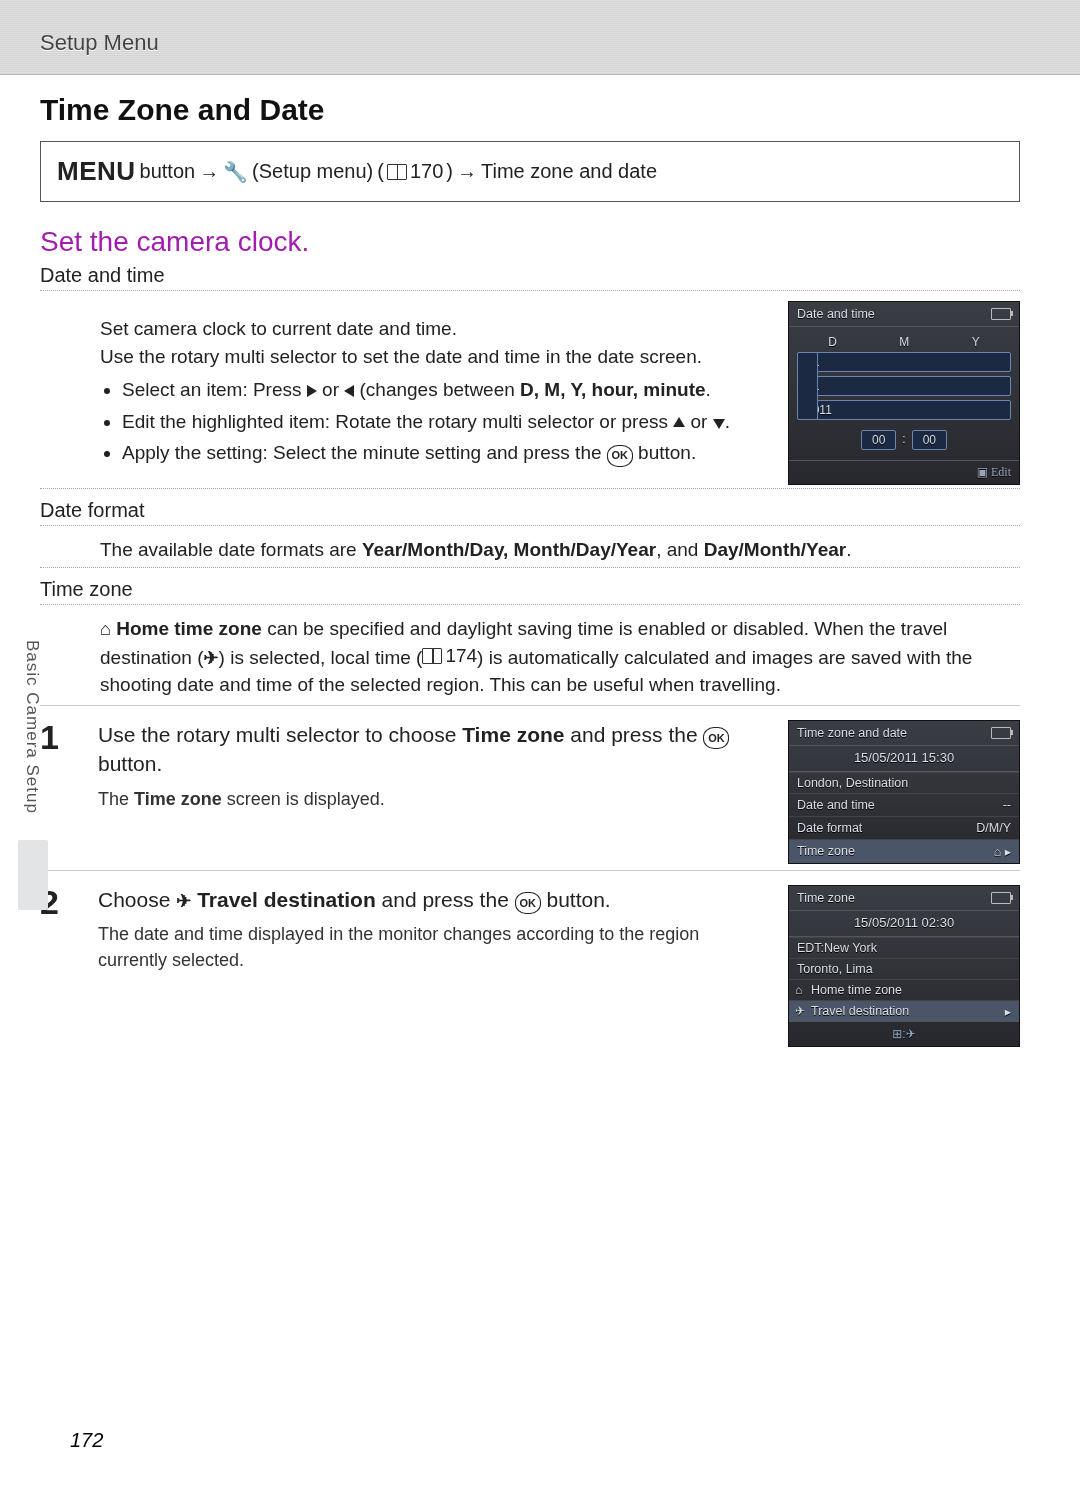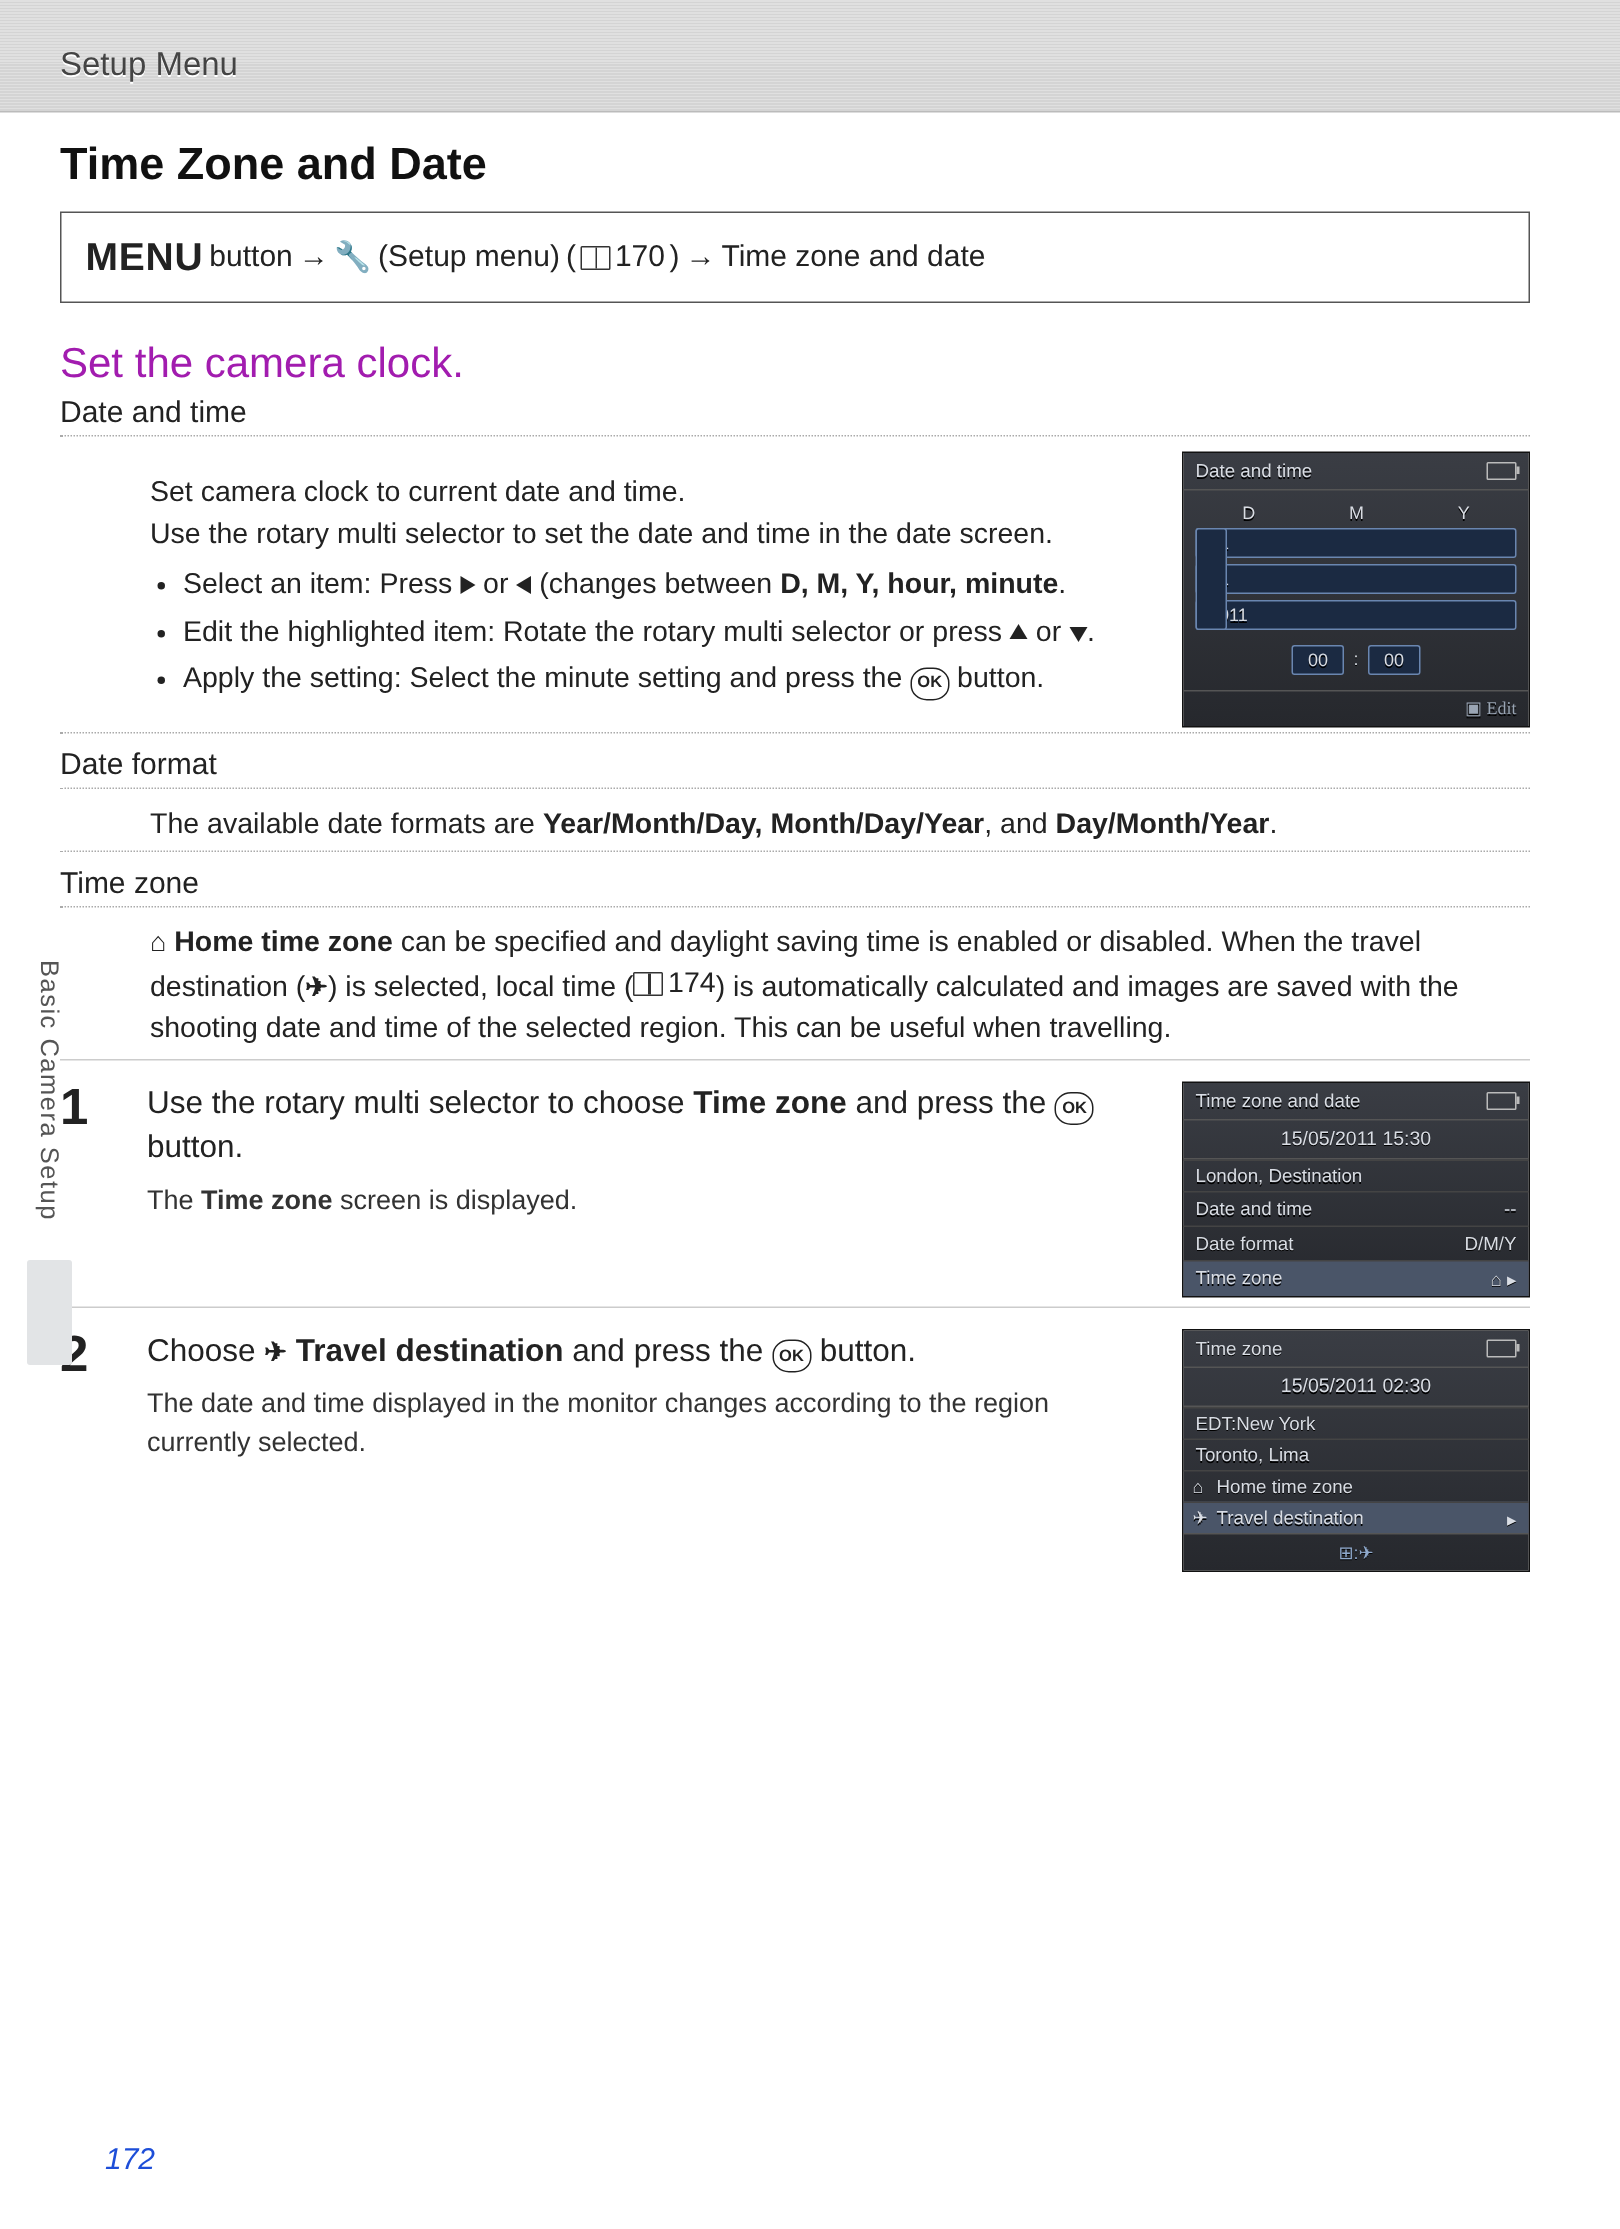--- a/index.html
+++ b/index.html
@@ -153,21 +153,21 @@
     width:30px;height:70px;
     background:#e2e4e6;
     border-radius:2px;
   }
   .page-num {
     position:absolute;
     left:70px;
     bottom:34px;
     font-style:italic;
     font-size:20px;
-    color:#1d4ed8;
+    color:#000000;
   }
 </style>
 </head>
 <body>
 
 <div class="page">
 
   <div class="top-bar">
     <span>Setup Menu</span>
   </div>

